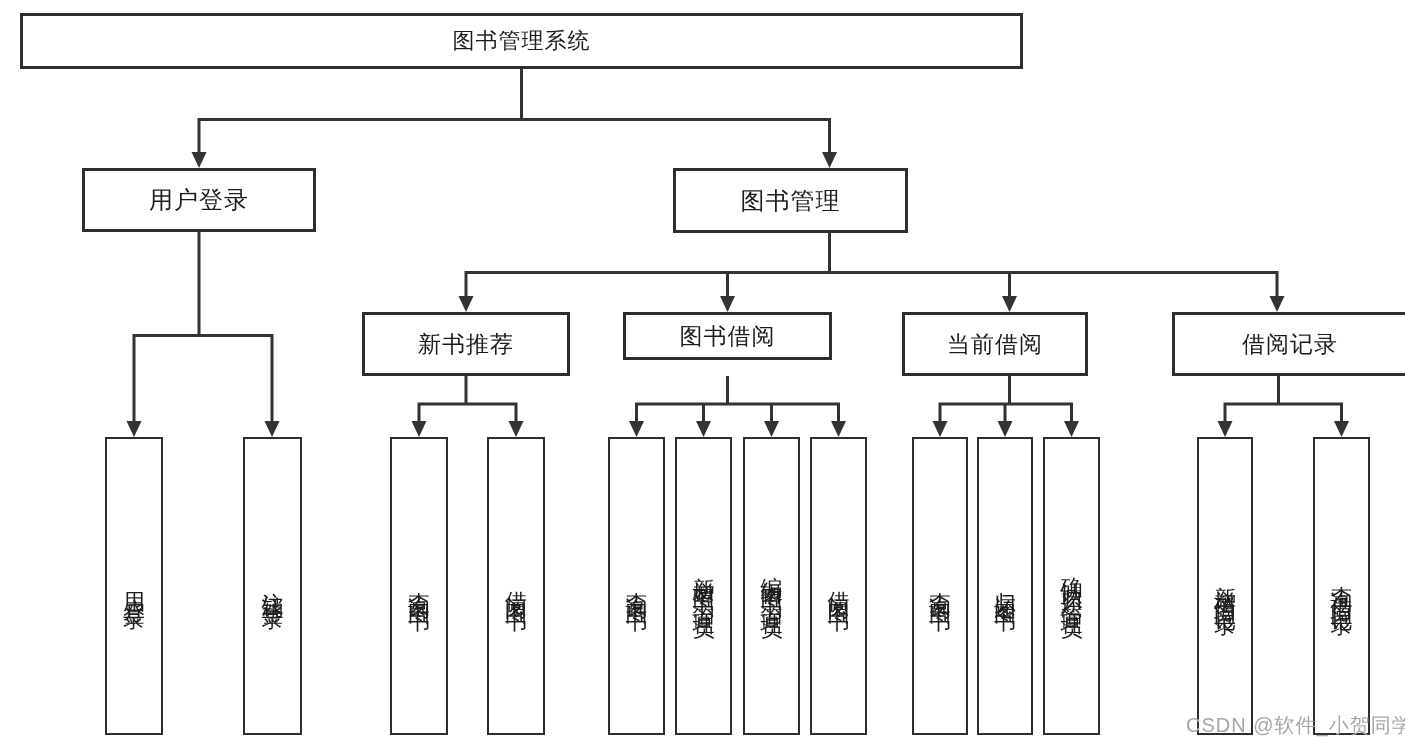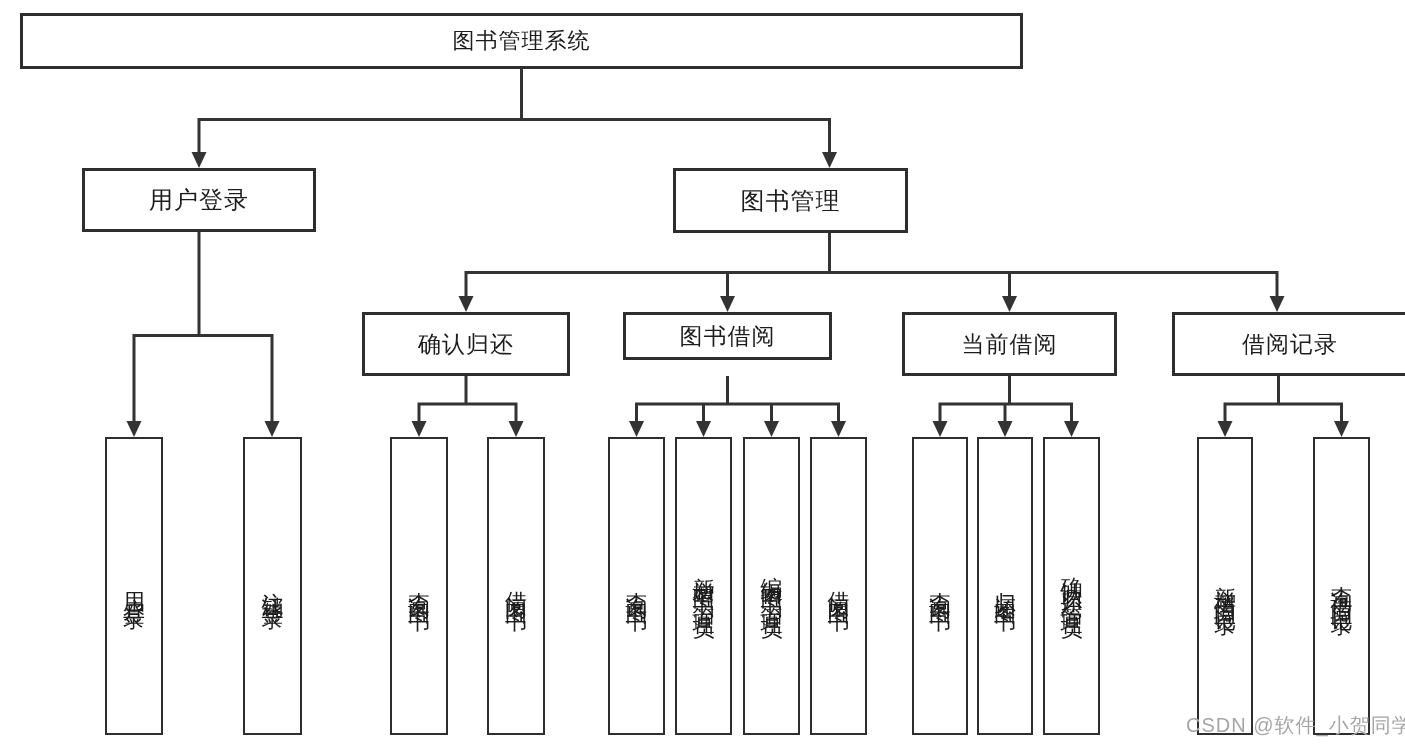--- a/index.html
+++ b/index.html
@@ -120,26 +120,26 @@
   </div>
 
   <div class="box h2" style="left:82px; top:168px; width:234px; height:64px;">
     <span>用户登录</span>
   </div>
   <div class="box h2" style="left:673px; top:168px; width:235px; height:65px;">
     <span>图书管理</span>
   </div>
 
   <div class="box h3" style="left:362px; top:312px; width:208px; height:64px;">
-    <span>确认归还</span>
+    <span>新书推荐</span>
   </div>
   <div class="box h3" style="left:623px; top:312px; width:209px; height:48px;">
     <span>图书借阅</span>
   </div>
-  <div class="box h3" style="left:902px; top:312px; width:215px; height:64px;">
+  <div class="box h3" style="left:902px; top:312px; width:186px; height:64px;">
     <span>当前借阅</span>
   </div>
   <div class="box h3" style="left:1172px; top:312px; width:236px; height:64px;">
     <span>借阅记录</span>
   </div>
 
   <div class="box leaf" style="left:105px; top:437px; width:58px; height:298px;">
     <span class="vtext">用户登录</span>
   </div>
   <div class="box leaf" style="left:243px; top:437px; width:59px; height:298px;">

